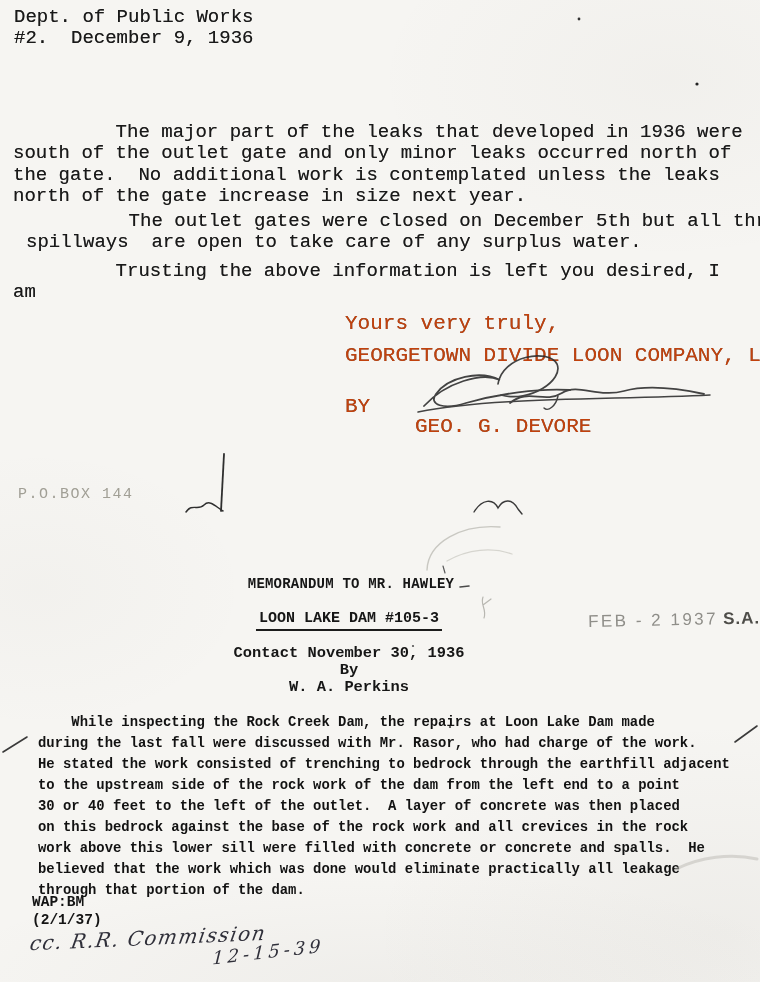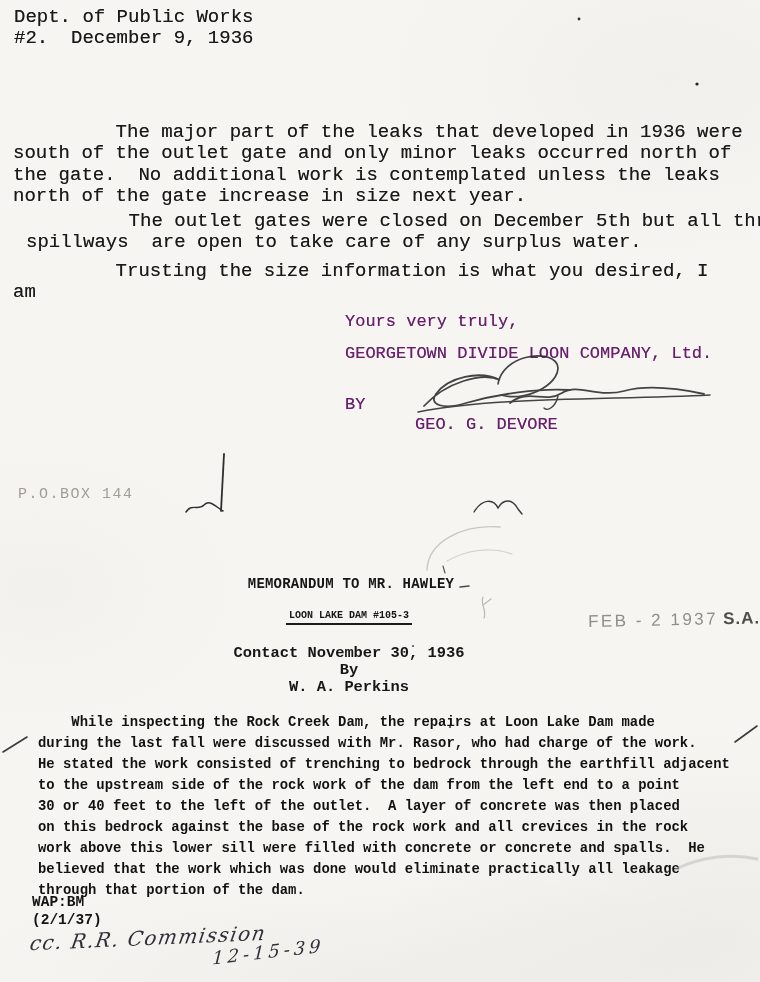--- a/index.html
+++ b/index.html
@@ -17,32 +17,32 @@
   .abs{position:absolute;}
   pre.type{
     margin:0;white-space:pre;
     font-family:"Liberation Mono","DejaVu Sans Mono",monospace;
   }
   .letter-text{
     font-size:19px;line-height:21.4px;color:#191919;
     text-shadow:0 0 .5px rgba(10,10,10,.6);
   }
   .closing-line{
-    font-size:17px;color:#701a75;white-space:nowrap;
+    font-size:21px;color:#c2410c;white-space:nowrap;
     text-shadow:0 0 .5px rgba(10,10,10,.6);
   }
   .memo-text{
     font-size:13.9px;line-height:21px;font-weight:bold;color:#121212;
   }
   .memo-center{
     white-space:nowrap;transform:translateX(-50%);
     font-weight:bold;color:#161616;
   }
   .memo-title{font-size:14px;letter-spacing:.2px;}
-  .memo-subject{font-size:10px;border-bottom:2px solid #1c1c1c;padding:0 3px 2px;}
+  .memo-subject{font-size:15px;border-bottom:2px solid #1c1c1c;padding:0 3px 2px;}
   .memo-contact{font-size:15.4px;}
   .memo-by{font-size:15.4px;}
   .memo-author{font-size:15.4px;}
   .footer-text{
     font-size:14.5px;line-height:17.5px;font-weight:bold;color:#141414;
   }
   .pobox-stamp{
     font-size:15px;letter-spacing:1.5px;color:#98968c;opacity:.9;white-space:nowrap;
   }
   .date-stamp{
@@ -67,21 +67,21 @@
 #2.  December 9, 1936</pre>
 
 <pre class="type abs letter-text" style="left:13px; top:122px;">         The major part of the leaks that developed in 1936 were
 south of the outlet gate and only minor leaks occurred north of
 the gate.  No additional work is contemplated unless the leaks
 north of the gate increase in size next year.</pre>
 
 <pre class="type abs letter-text" style="left:13px; top:211px;margin-left:13px;">         The outlet gates were closed on December 5th but all three
 spillways  are open to take care of any surplus water.</pre>
 
-<pre class="type abs letter-text" style="left:13px; top:261px;">         Trusting the size information is what you desired, I
+<pre class="type abs letter-text" style="left:13px; top:261px;">         Trusting the above information is left you desired, I
 am</pre>
 
 <div class="abs closing-line" style="left:345px; top:312px;">Yours very truly,</div>
 
 <div class="abs closing-line" style="left:345px; top:344px;">GEORGETOWN DIVIDE LOON COMPANY, Ltd.</div>
 
 <div class="abs closing-line" style="left:345px; top:395px;">BY</div>
 
 <div class="abs closing-line" style="left:415px; top:415px;">GEO. G. DEVORE</div>
 

